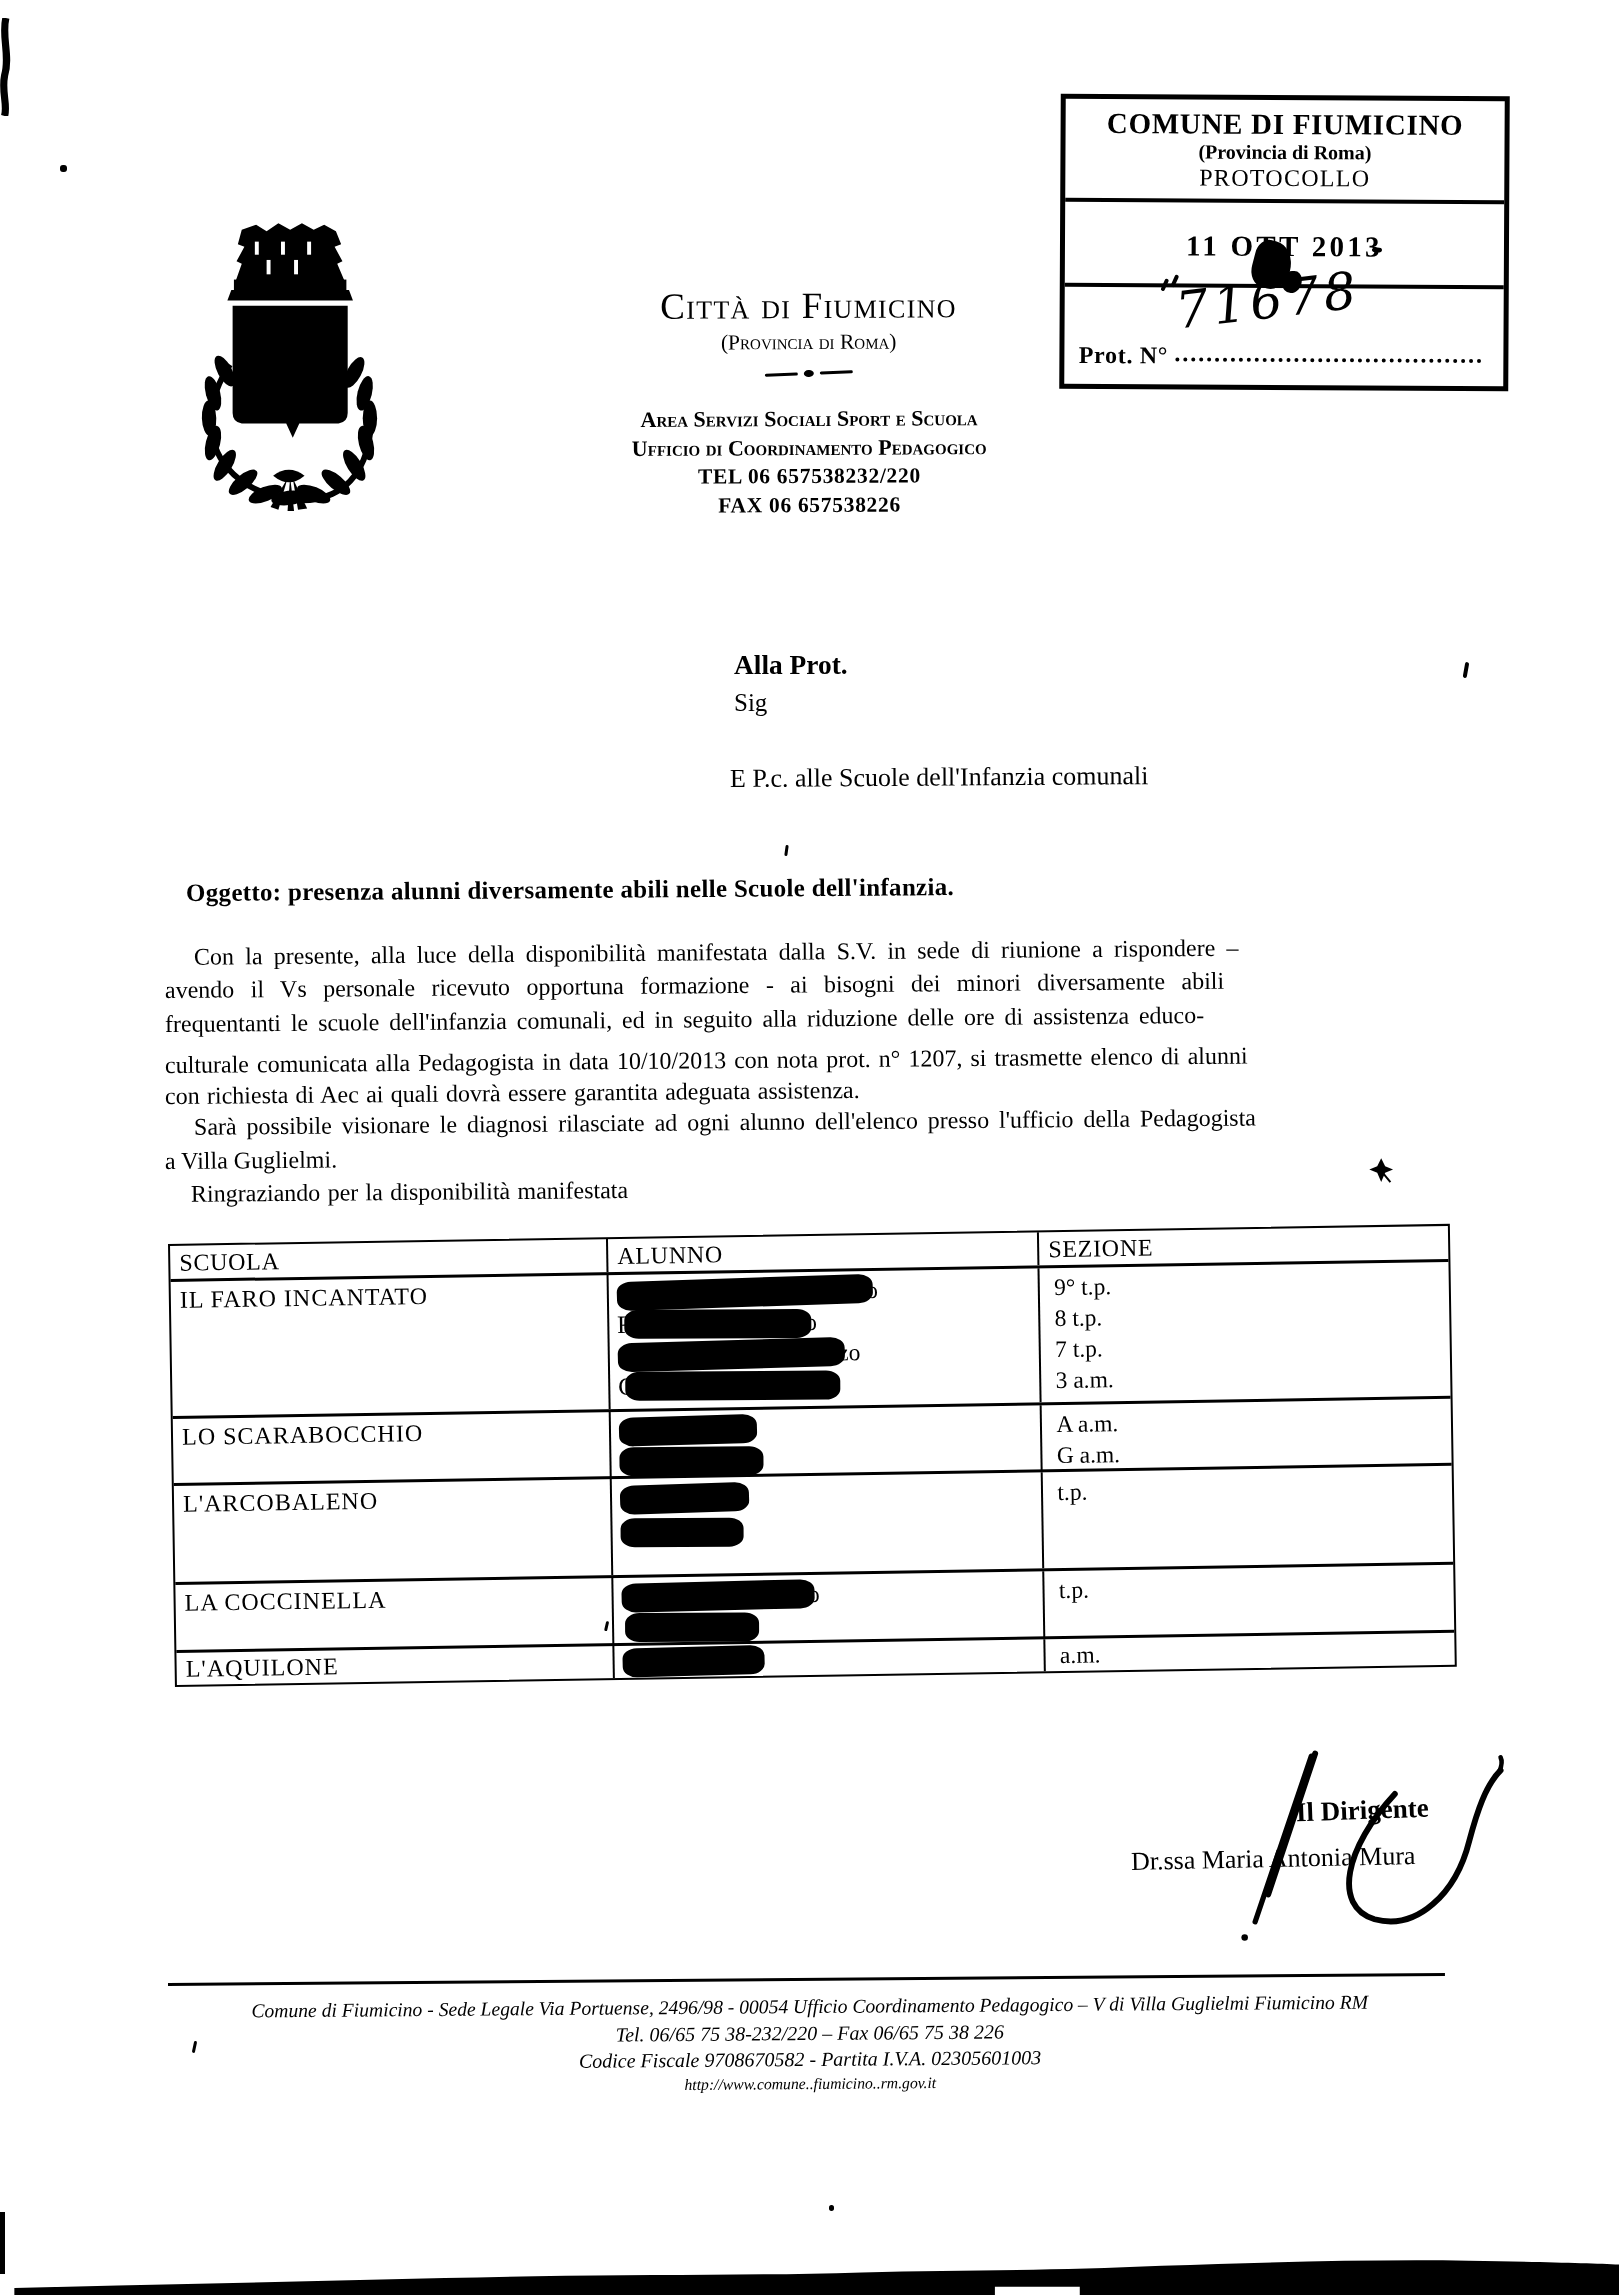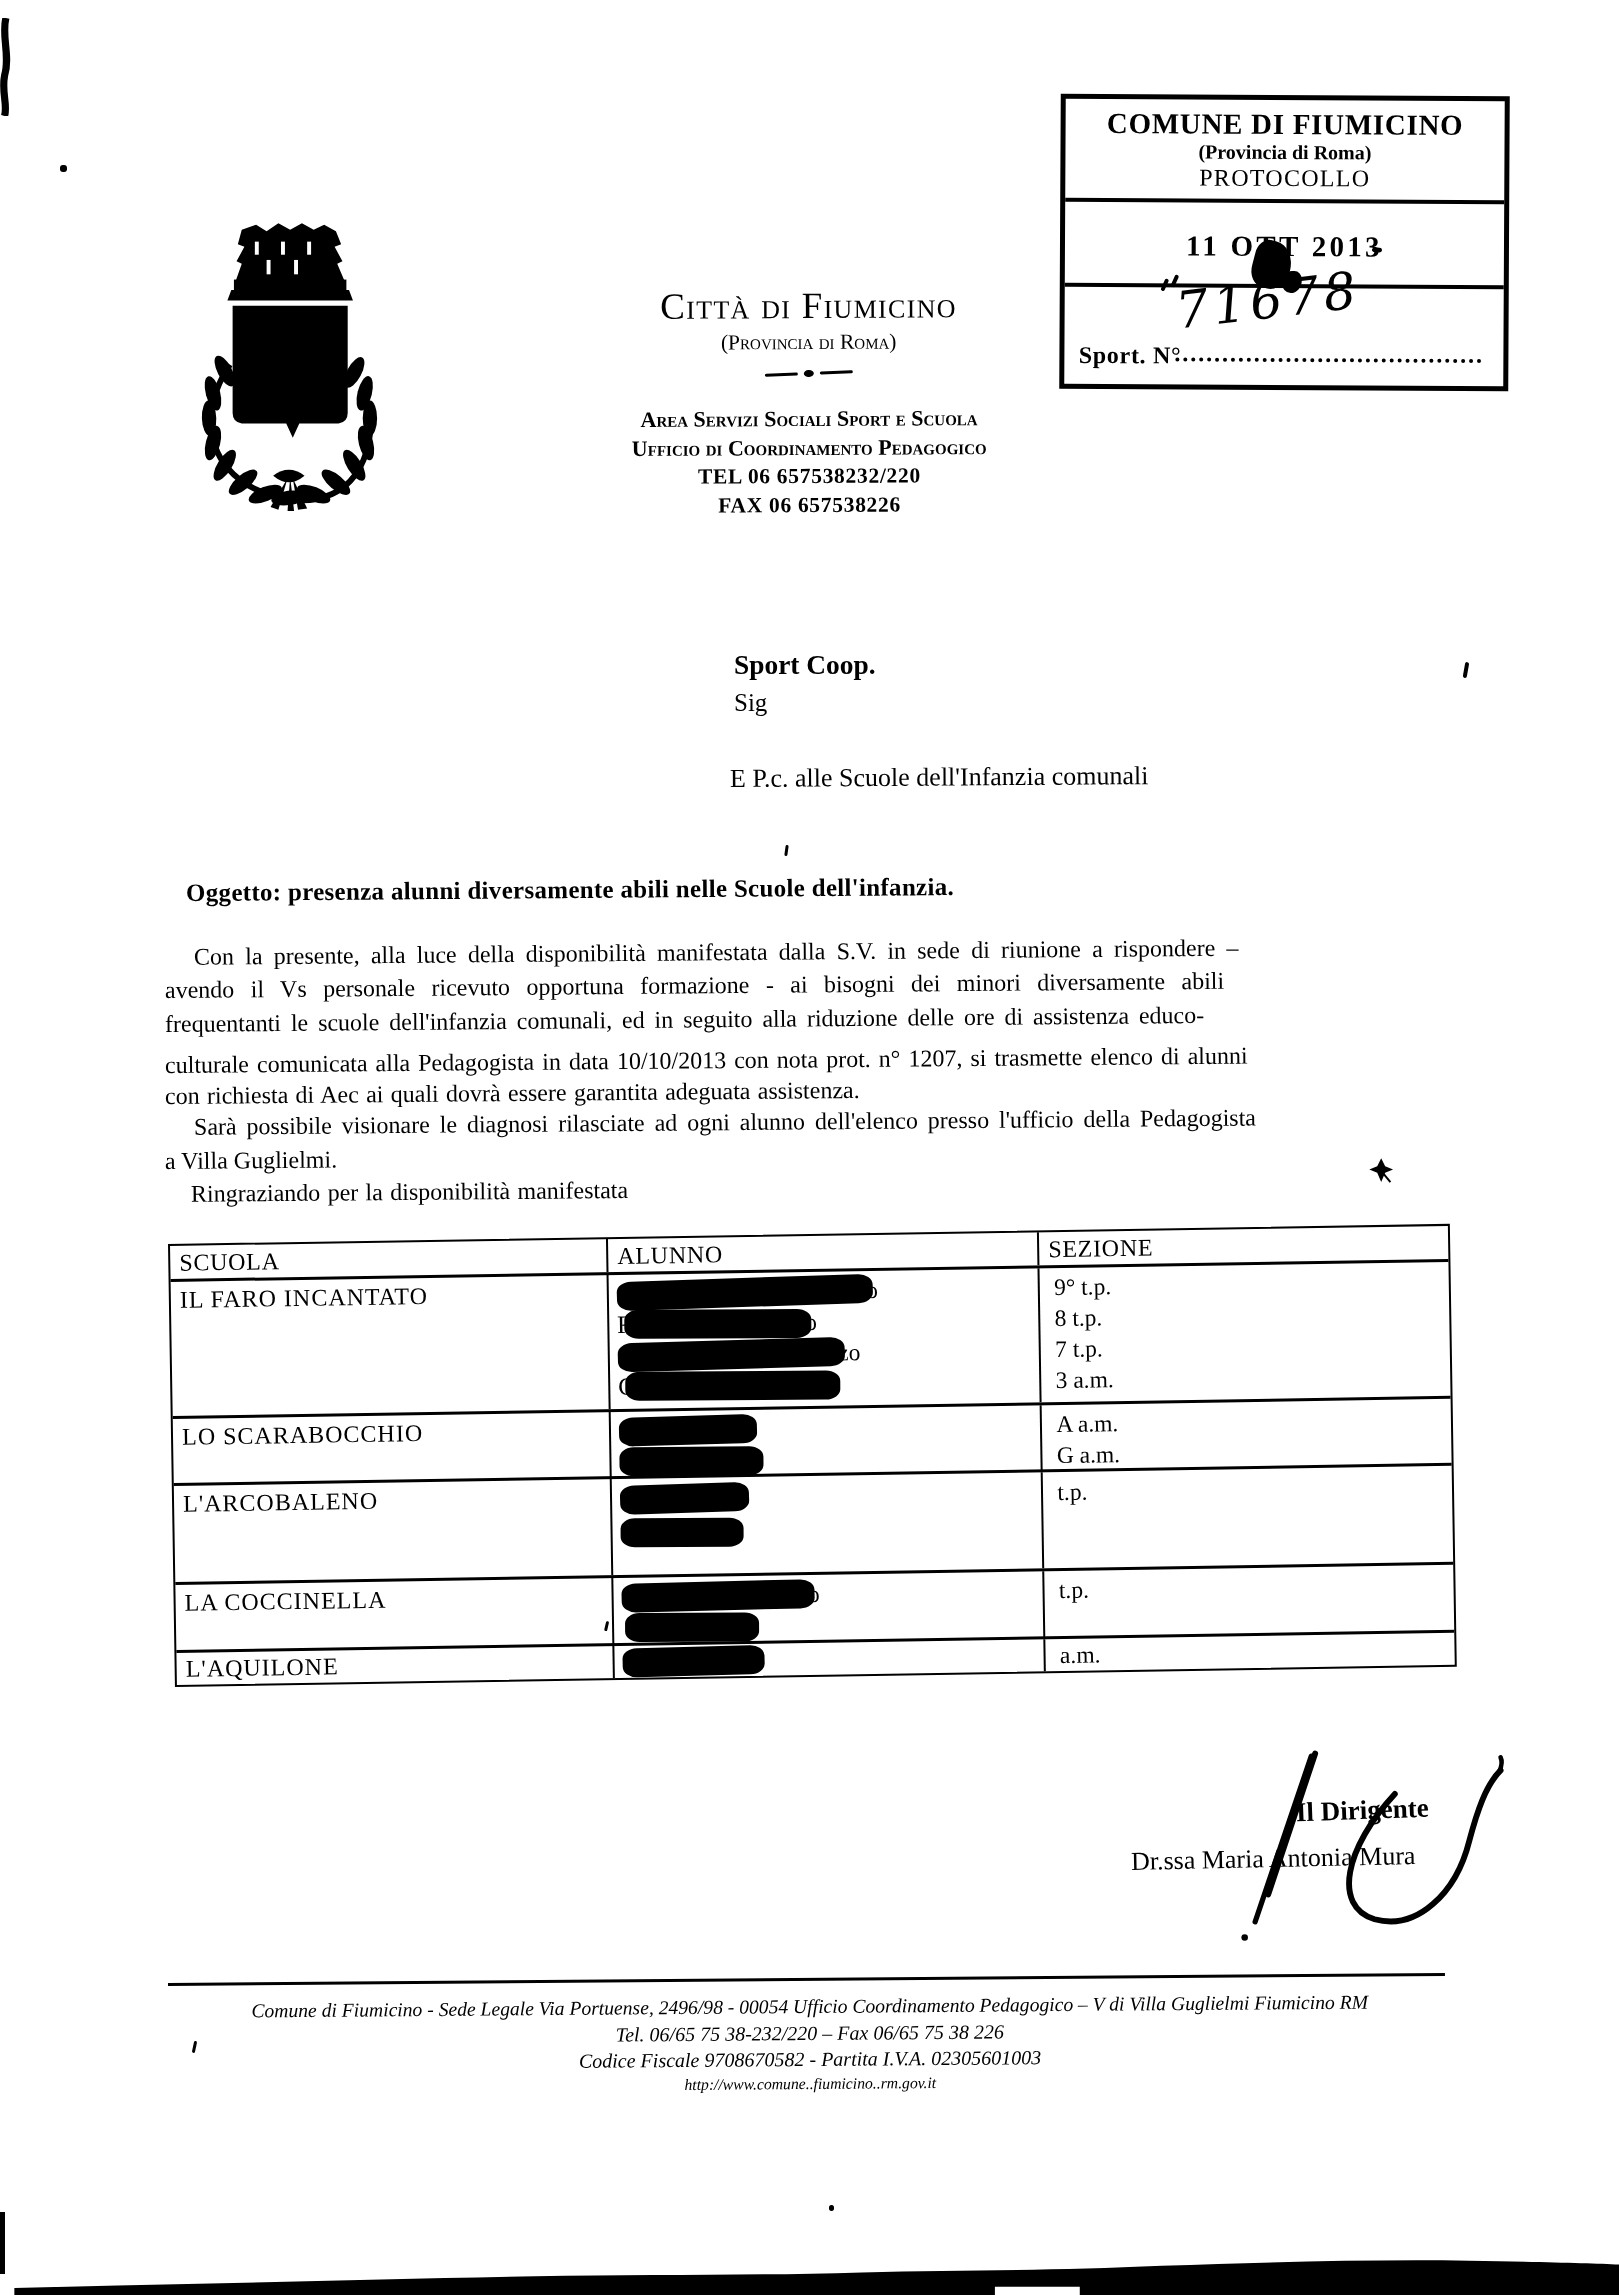--- a/index.html
+++ b/index.html
@@ -95,21 +95,21 @@
       <div class="stamp-proto">PROTOCOLLO</div>
     </div>
     <div class="stamp-s2">
       <span class="stamp-date">11 OTT 2013</span>
       <div class="speck" style="left:188px;top:38px;width:38px;height:48px;border-radius:40% 62% 55% 45%;transform:rotate(14deg);"></div>
       <div class="speck" style="left:217px;top:68px;width:19.6px;height:22px;border-radius:55% 40% 60% 48%;"></div>
       <div class="speck" style="left:307px;top:44px;width:10.4px;height:5.2px;"></div>
     </div>
     <div class="stamp-s3">
       <span class="prot-num">71678</span>
-      <span class="prot-label">Sport. N°</span>
+      <span class="prot-label">Prot. N°</span>
       <div class="prot-dots"></div>
       <div class="tickmark" style="left:98px;top:-9.1px;width:3.9px;height:13px;transform:rotate(24deg);"></div>
       <div class="tickmark" style="left:108px;top:-13px;width:3.9px;height:13px;transform:rotate(24deg);"></div>
     </div>
   </div>
 
   <svg id="crest" width="187" height="291" viewBox="0 0 286 445">
     <g fill="#000">
 
       <g>
@@ -160,21 +160,21 @@
       <span class="bar"></span>
       <span class="dot"></span>
       <span class="bar"></span>
     </div>
     <div class="lh-area">Area Servizi Sociali Sport e Scuola</div>
     <div class="lh-off">Ufficio di Coordinamento Pedagogico</div>
     <div class="lh-tel">TEL 06 657538232/220</div>
     <div class="lh-fax">FAX 06 657538226</div>
   </div>
 
-  <div class="rcpt1">Sport Coop.</div>
+  <div class="rcpt1">Alla Prot.</div>
   <div class="rcpt2">Sig</div>
   <div class="rcpt3">E P.c. alle Scuole dell'Infanzia comunali</div>
   <div class="tickmark" style="left:1464px;top:662px;width:3.9px;height:15.7px;transform:rotate(10deg);"></div>
   <div class="tickmark" style="left:785px;top:845px;width:3.3px;height:11px;transform:rotate(8deg);"></div>
 
   <div id="subject">Oggetto: presenza alunni diversamente abili nelle Scuole dell'infanzia.</div>
 
   <div class="bl" style="top:944px;padding-left:29px;word-spacing:5.2px;">Con la presente, alla luce della disponibilità manifestata dalla S.V. in sede di riunione a rispondere –</div>
   <div class="bl" style="top:977px;word-spacing:10.4px;">avendo il Vs personale ricevuto opportuna formazione -  ai bisogni dei minori diversamente abili</div>
   <div class="bl" style="top:1011px;word-spacing:3.9px;">frequentanti le scuole dell'infanzia comunali, ed in seguito alla riduzione delle ore di assistenza educo-</div>

